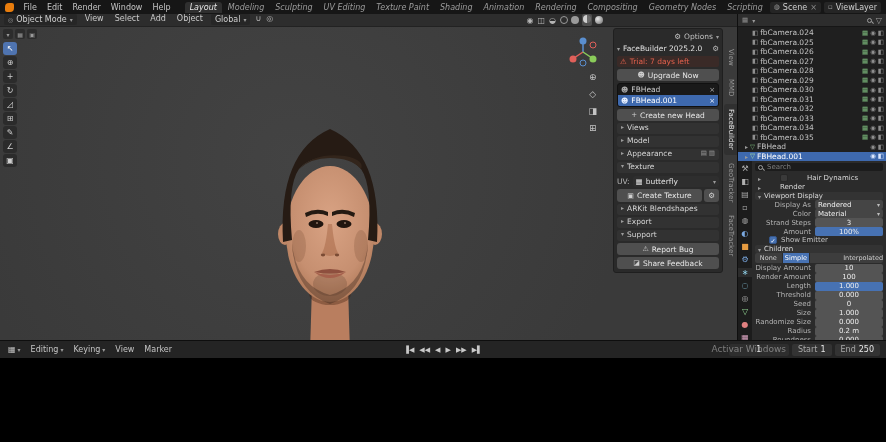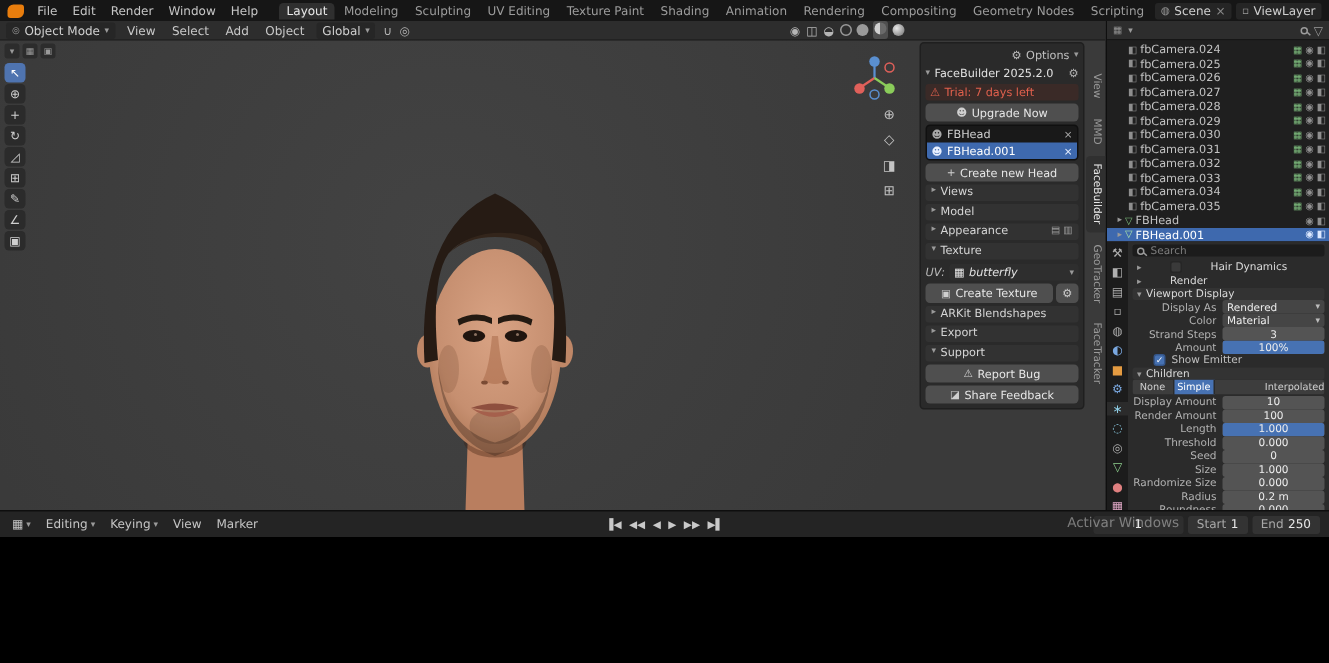--- a/index.html
+++ b/index.html
@@ -8,31 +8,31 @@
     position:relative; width:886px; height:358px; overflow:hidden;
     background:#1a1a1a; font-family:"DejaVu Sans", sans-serif;
     font-size:8px; color:#cfcfcf; cursor:default; user-select:none;
   }
   
   .topbar { position:absolute; top:0; left:0; right:0; height:14px; background:#161616;
     display:flex; align-items:center; padding:0 5px; gap:2px; }
   .logo { width:11px; height:9px; background:#e87d0d; border-radius:4px 2px 4px 2px; margin-right:3px; }
   .menu { padding:0 4px; color:#c5c5c5; border-radius:2px; }
   .ws { margin-left:8px; display:flex; gap:1px; }
-  .ws .tab { padding:1px 5px; border-radius:3px 3px 0 0; color:#9c9c9c; white-space:nowrap; }
+  .ws .tab { padding:1px 5px; border-radius:3px 3px 0 0; color:#9c9c9c; white-space:nowrap;font-style:italic; }
   .ws .tab.active { background:#2f2f2f; color:#e8e8e8; }
   .top-right { margin-left:auto; display:flex; align-items:center; gap:3px; }
   .tr-box { display:flex; align-items:center; gap:3px; background:#252525; border-radius:2px; padding:0 4px; height:11px; }
   .tr-box .ic { color:#9c9c9c; font-size:7px; }
   .tr-box .x { color:#8a8a8a; }
   
   .main { position:absolute; top:14px; left:0; right:0; bottom:18px; display:flex; }
   .viewport { position:relative; flex:1; background:radial-gradient(circle at 40% 45%, #434343, #3a3a3a 70%); overflow:hidden; }
   .vheader { position:absolute; top:0; left:0; right:0; height:13px; background:#2d2d2d;
-    border-bottom:1px solid #222; display:flex; align-items:center; gap:5px; padding:0 4px; z-index:5; }
+    border-bottom:1px solid #222; display:flex; gap:5px; padding:0 4px; z-index:5; }
   .vh-box { display:flex; align-items:center; gap:3px; background:#262626; border-radius:2px; padding:0 4px; height:11px; }
   .vh-menu { padding:0 3px; color:#c8c8c8; }
   .vh-right { margin-left:auto; display:flex; align-items:center; gap:4px; padding-right:130px; }
   .shade { width:8px; height:8px; border-radius:50%; background:#9a9a9a; display:inline-block; }
   .shade.wire { background:transparent; border:1px solid #9a9a9a; }
   .shade.half { background:linear-gradient(90deg,#d0d0d0 50%,#6a6a6a 50%); }
   .shade.rend { background:radial-gradient(circle at 35% 35%, #e8e8e8, #6a6a6a); }
   .shade-wrap { display:flex; gap:3px; align-items:center; }
   .shade-wrap .on { background-color:#4f4f4f; border-radius:2px; padding:1px; }
   .tgl { color:#b5b5b5; font-size:8px; }
@@ -63,21 +63,21 @@
   .btn .bic { font-size:7px; color:#cfcfcf; }
   .hlist { background:#191919; border:1px solid #101010; border-radius:3px; overflow:hidden; }
   .lrow { height:11px; display:flex; align-items:center; gap:3px; padding:0 3px; color:#cfcfcf; }
   .lrow.sel { background:#3e69ae; color:#fff; }
   .lrow .sp { flex:1; }
   .lrow .pic { font-size:7px; color:#a8a8a8; }
   .lrow.sel .pic { color:#e8f0ff; }
   .sect { background:#323232; border-radius:2px; height:11px; display:flex; align-items:flex-start; gap:3px;
     padding:0 4px; color:#d6d6d6; }
   .sect .r { margin-left:auto; display:flex; gap:2px; color:#9f9f9f; font-size:6.5px; }
-  .uvrow { display:flex; align-items:center; gap:3px; height:12px;font-style:italic; }
+  .uvrow { display:flex; align-items:center; gap:3px; height:12px; }
   .uvrow .lbl { color:#b8b8b8; }
   .dd { flex:1; background:#2e2e2e; border-radius:2px; height:11px; display:flex; align-items:center;
     gap:3px; padding:0 3px; color:#e2e2e2; }
   .dd .car { margin-left:auto; color:#9a9a9a; }
   .ctrow { display:flex; gap:2px; }
   .ctrow .btn { flex:1; height:13px; }
   .sqbtn { width:15px; height:13px; background:#4f4f4f; border-radius:3px; display:flex;
     align-items:center; justify-content:center; color:#cfcfcf; }
   
   .vtabs { position:absolute; top:14px; right:0; bottom:0; width:13px; display:flex; flex-direction:column;

